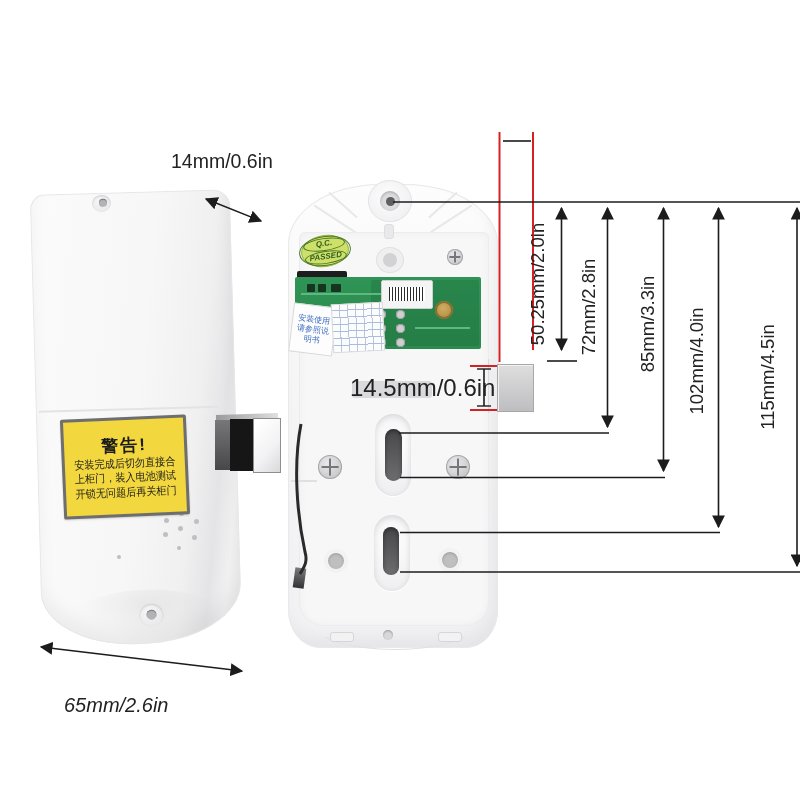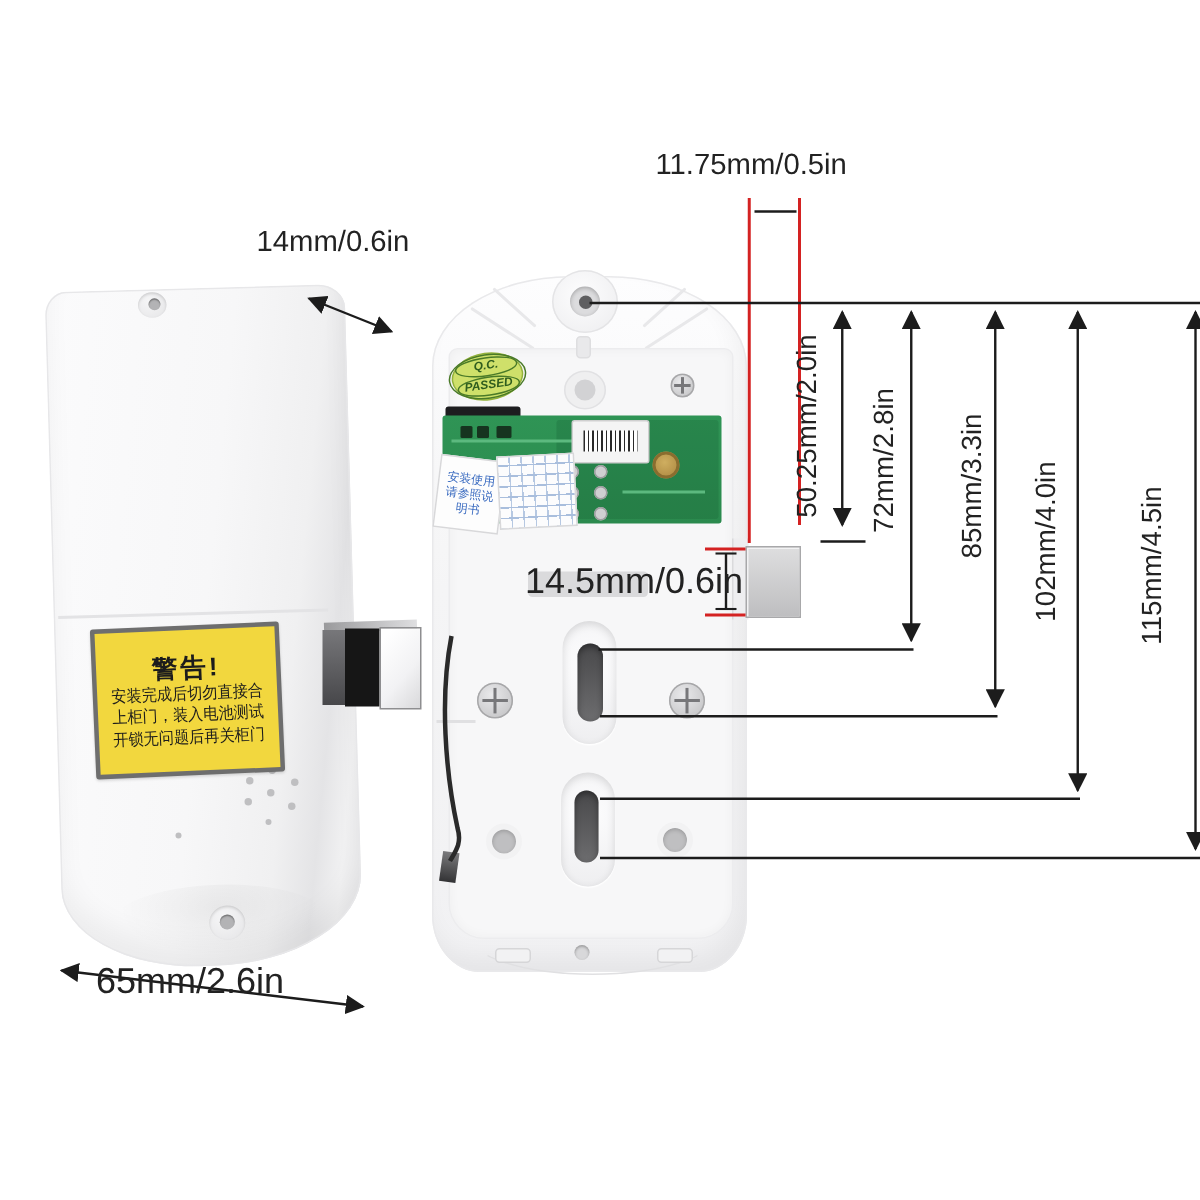--- a/index.html
+++ b/index.html
@@ -236,23 +236,22 @@
       <line x1="797" y1="208" x2="797" y2="566" marker-start="url(#ah)" marker-end="url(#ah)"></line>
       <line x1="400" y1="572" x2="800" y2="572"></line>
       <line x1="206" y1="199" x2="261" y2="221" marker-start="url(#ah)" marker-end="url(#ah)"></line>
       <line x1="41" y1="647" x2="242" y2="671" marker-start="url(#ah)" marker-end="url(#ah)"></line>
       <line x1="484" y1="369" x2="484" y2="406"></line>
       <line x1="477" y1="369" x2="491" y2="369" stroke-width="1.4"></line>
       <line x1="477" y1="406" x2="491" y2="406" stroke-width="1.4"></line>
     </g>
   </svg>
 
-  <div class="dimlabel" style="left:437px;top:99px;">11.75mm/0.5in</div>
   <div class="dimlabel" style="left:171px;top:150px;">14mm/0.6in</div>
   <div class="dimlabel" style="left:350px;top:374px;font-size:24px;">14.5mm/0.6in</div>
-  <div class="dimlabel" style="left:64px;top:641px;font-size:24px;">65mm/2.6in</div>
+  <div class="dimlabel" style="left:64px;top:694px;font-size:20px;font-style:italic;">65mm/2.6in</div>
   <div class="vlabel" style="left:458px;top:273px;">50.25mm/2.0in</div>
   <div class="vlabel" style="left:509px;top:296px;">72mm/2.8in</div>
   <div class="vlabel" style="left:568px;top:313px;">85mm/3.3in</div>
   <div class="vlabel" style="left:617px;top:350px;">102mm/4.0in</div>
   <div class="vlabel" style="left:688px;top:366px;">115mm/4.5in</div>
 
 </div>
 
 </body></html>

